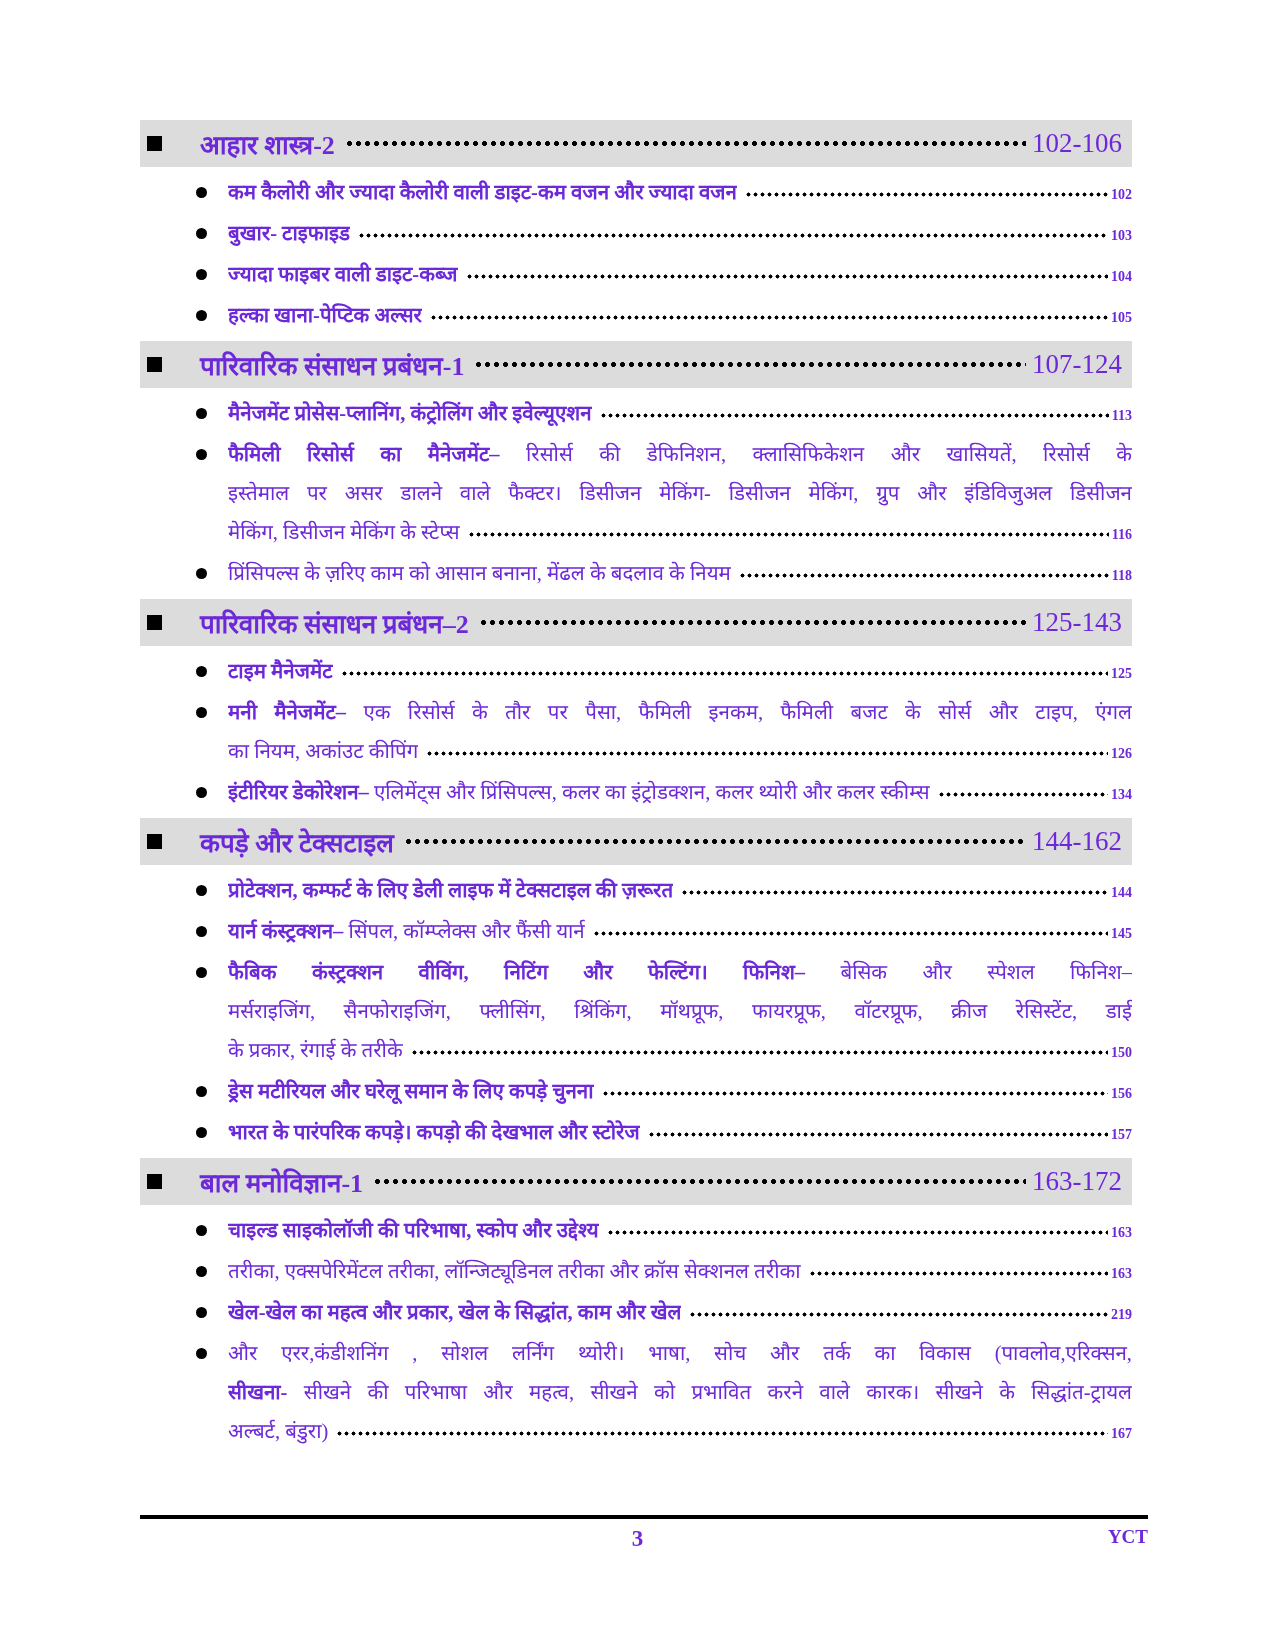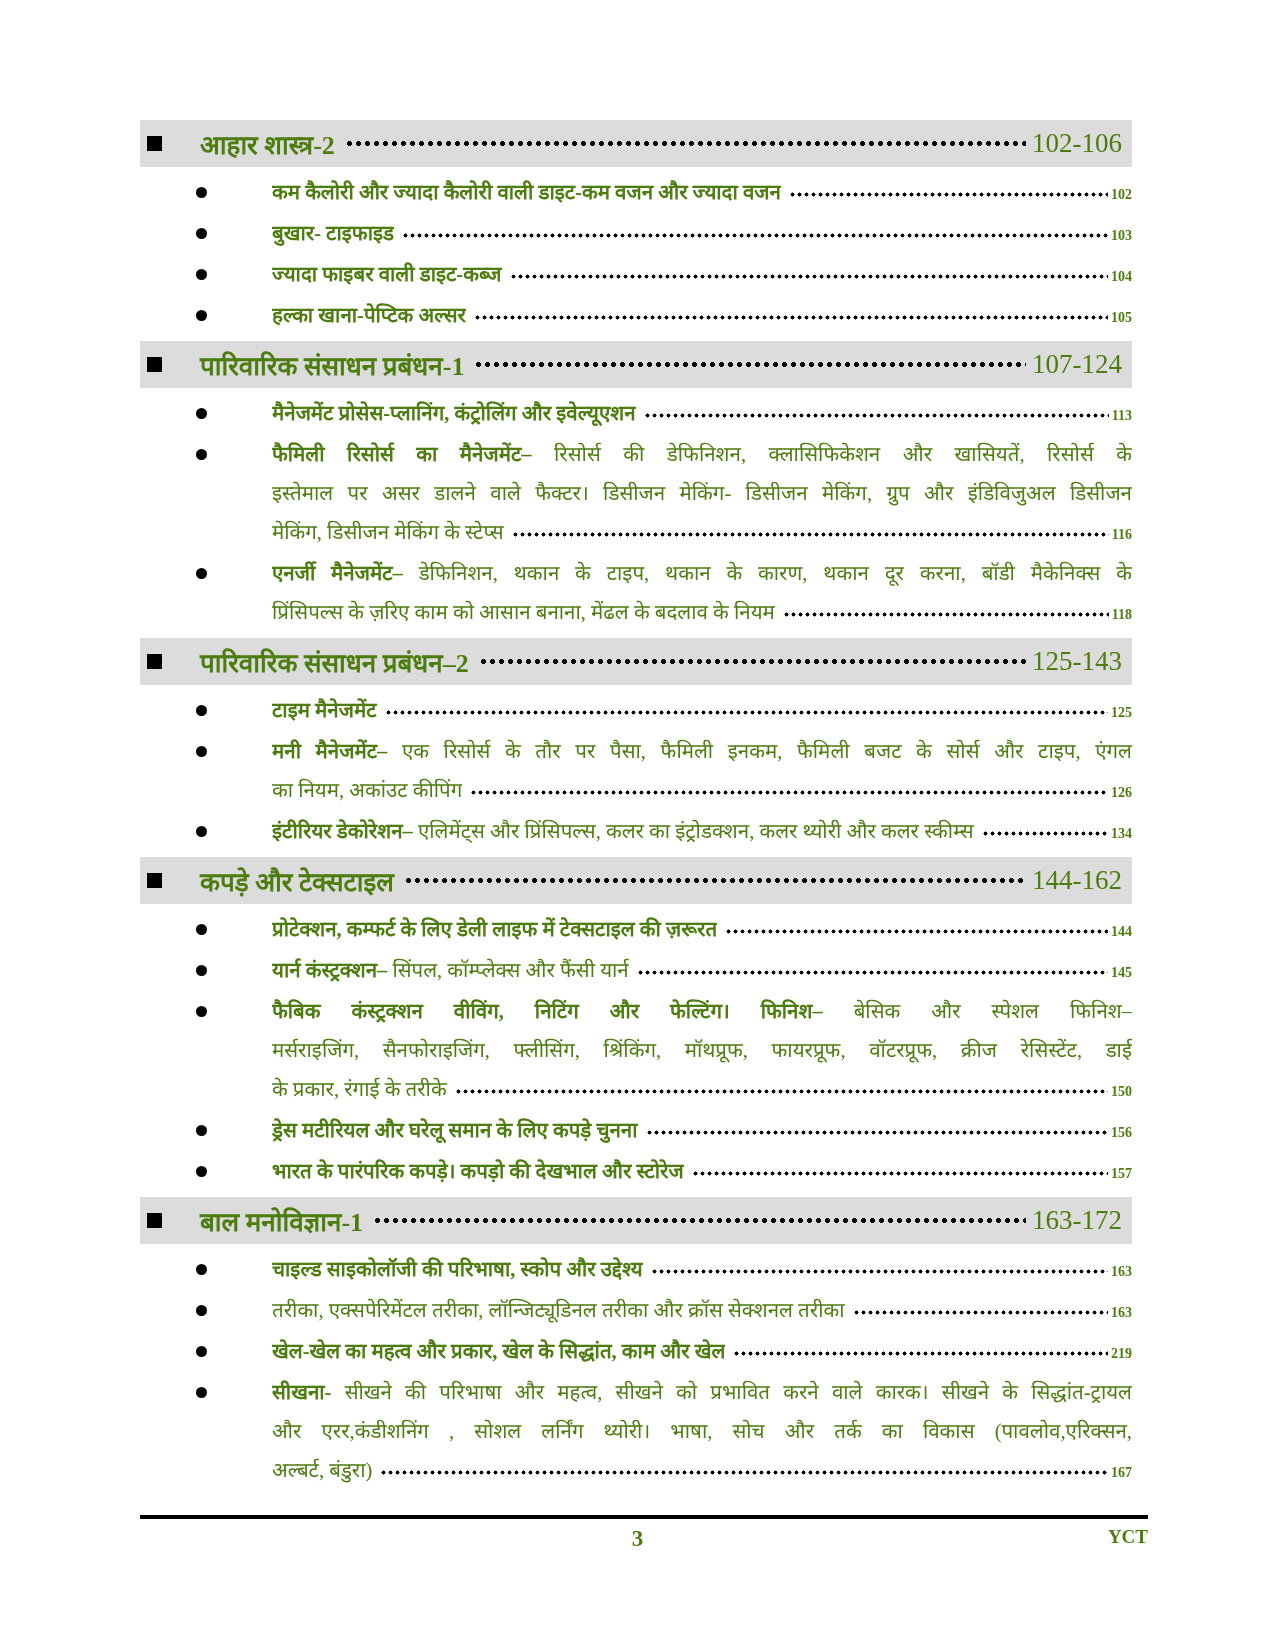--- a/index.html
+++ b/index.html
@@ -1,20 +1,20 @@
 <!DOCTYPE html>
 <html><head>
 <meta charset="utf-8">
 <style>
   html,body{margin:0;padding:0;background:#ffffff;}
   .page{
     position:relative;
     width:1275px;height:1650px;
     background:#ffffff;
-    color:#4d7c0f;
+    color:#6d28d9;
     font-family:"Liberation Serif","DejaVu Serif",serif;
     overflow:hidden;
   }
   .content{
     position:absolute;
     left:140px;top:116px;
     width:992px;
   }
   
   .sec-header{
@@ -39,21 +39,21 @@
     height:13px;
     margin:0 6px 0 10px;
     background-image:radial-gradient(circle,#000 2.2px,transparent 2.7px);
     background-size:9px 13px;
     background-position:0 50%;
   }
   .sec-pg{
     font-weight:normal;font-size:27px;white-space:nowrap;
   }
   
-  .item{display:flex;gap:44px;}
+  .item{display:flex;}
   .item-bullet{
     flex:none;width:88px;padding-left:56px;box-sizing:border-box;
   }
   .circ{
     display:block;width:11px;height:11px;border-radius:50%;
     background:#000;margin-top:14px;
   }
   .item-body{flex:1 1 auto;min-width:0;}
   .line{
     font-size:20.5px;line-height:39px;
@@ -188,21 +188,20 @@
                 <span class="lead item-lead"></span>
                 <span class="pg">116</span>
               </div>
             </div>
   </div>
           <div class="item">
     <div class="item-bullet">
               <span class="circ"></span>
             </div>
     <div class="item-body">
-              <div class="line mid"><span class="bold">एनर्जी मैनेजमेंट– </span><span>डेफिनिशन, थकान के टाइप, थकान के कारण, थकान दूर करना, बॉडी मैकेनिक्स के</span></div>
               <div class="line flex">
                 <span class="txt"><span>प्रिंसिपल्स के ज़रिए काम को आसान बनाना, मेंढल के बदलाव के नियम</span></span>
                 <span class="lead item-lead"></span>
                 <span class="pg">118</span>
               </div>
             </div>
   </div>
         </div>
   </div>
       <div class="section">
@@ -366,22 +365,22 @@
                 <span class="lead item-lead"></span>
                 <span class="pg">219</span>
               </div>
             </div>
   </div>
           <div class="item">
     <div class="item-bullet">
               <span class="circ"></span>
             </div>
     <div class="item-body">
+              <div class="line mid"><span>और एरर,कंडीशनिंग , सोशल लर्निंग थ्योरी। भाषा, सोच और तर्क का विकास (पावलोव,एरिक्सन,</span></div>
               <div class="line mid"><span class="bold">सीखना- </span><span>सीखने की परिभाषा और महत्व, सीखने को प्रभावित करने वाले कारक। सीखने के सिद्धांत-ट्रायल</span></div>
-              <div class="line mid"><span>और एरर,कंडीशनिंग , सोशल लर्निंग थ्योरी। भाषा, सोच और तर्क का विकास (पावलोव,एरिक्सन,</span></div>
               <div class="line flex">
                 <span class="txt"><span>अल्बर्ट, बंडुरा)</span></span>
                 <span class="lead item-lead"></span>
                 <span class="pg">167</span>
               </div>
             </div>
   </div>
         </div>
   </div>
     </div>

